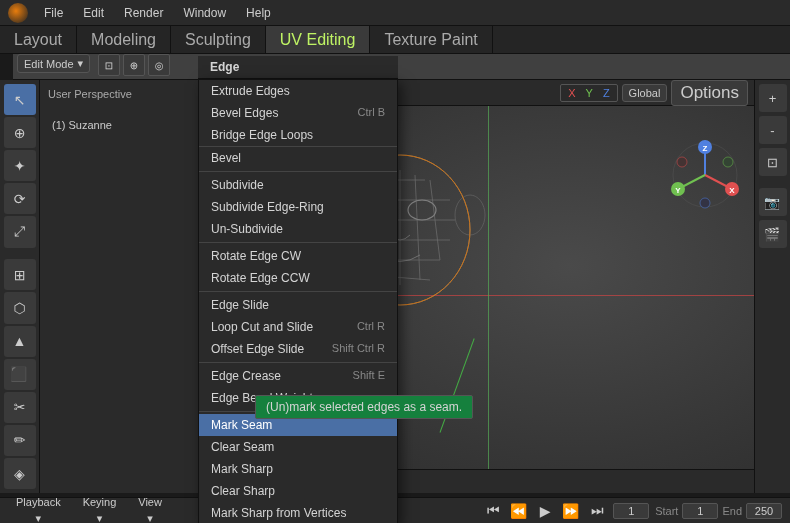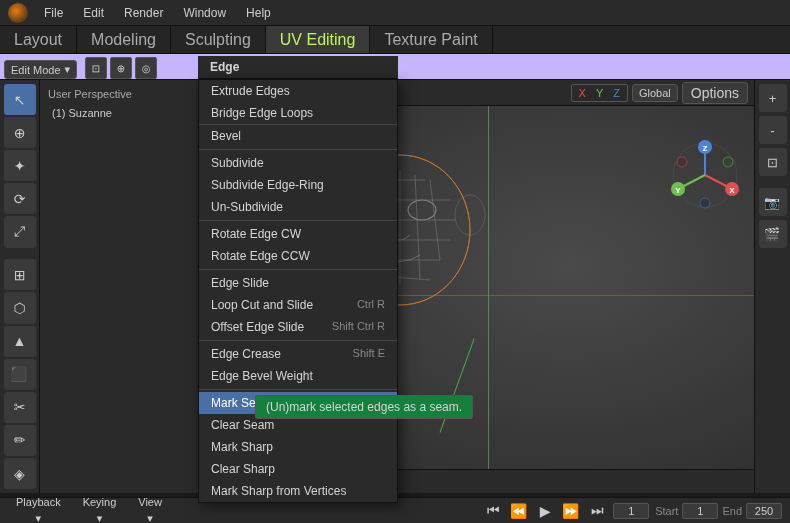--- a/index.html
+++ b/index.html
@@ -109,20 +109,21 @@
     }
 
     
     .sidebar-panel {
       width: 200px;
       background: #2a2a2a;
       border-right: 1px solid #111;
       display: flex;
       flex-direction: column;
       padding: 4px;
+      gap: 12px;
     }
     .panel-header {
       font-size: 11px;
       color: #aaa;
       padding: 4px;
     }
     .panel-item {
       font-size: 11px;
       color: #ccc;
       padding: 3px 8px;
@@ -289,26 +290,27 @@
       align-items: center;
       padding: 0 8px;
       font-size: 11px;
       color: #888;
       gap: 12px;
       border-top: 1px solid #111;
     }
 
     .header-second-row {
       height: 26px;
-      background: #c4b5fd;
-      display: flex;
-      align-items: flex-end;
+      background: #404040;
+      display: flex;
+      align-items: flex-start;
       padding: 0 4px;
       gap: 4px;
       border-bottom: 1px solid #111;
+      margin-left: 13px;
     }
     .mode-dropdown {
       background: #3a3a3a;
       border: 1px solid #555;
       border-radius: 3px;
       padding: 2px 6px;
       font-size: 11px;
       color: #ccc;
       display: flex;
       align-items: center;
@@ -351,21 +353,21 @@
       color: #ccc;
       font-size: 11px;
       text-align: center;
     }
 
     .options-btn {
       background: #3a3a3a;
       border: 1px solid #555;
       border-radius: 3px;
       padding: 2px 8px;
-      font-size: 14px;
+      font-size: 17px;
       color: #ccc;
       cursor: pointer;
     }
   </style>
 </head>
 <body>
 
 <div class="top-menubar">
   <div class="logo"></div>
   <span class="top-menubar-item">File</span>
@@ -521,20 +523,24 @@
 </div>
 
 <div class="dropdown-container" style="top:56px;">
   <div class="dropdown-title">Edge</div>
   <div class="dropdown-menu">
 
     <div class="menu-item">
       <span>Extrude Edges</span>
       <span class="shortcut"></span>
     </div>
+    <div class="menu-item">
+      <span>Bevel Edges</span>
+      <span class="shortcut">Ctrl B</span>
+    </div>
     <div class="menu-item separator-after">
       <span>Bridge Edge Loops</span>
     </div>
     <div class="menu-item">
       <span>Bevel</span>
     </div>
     <div class="menu-separator"></div>
     <div class="menu-item">
       <span>Subdivide</span>
     </div>

